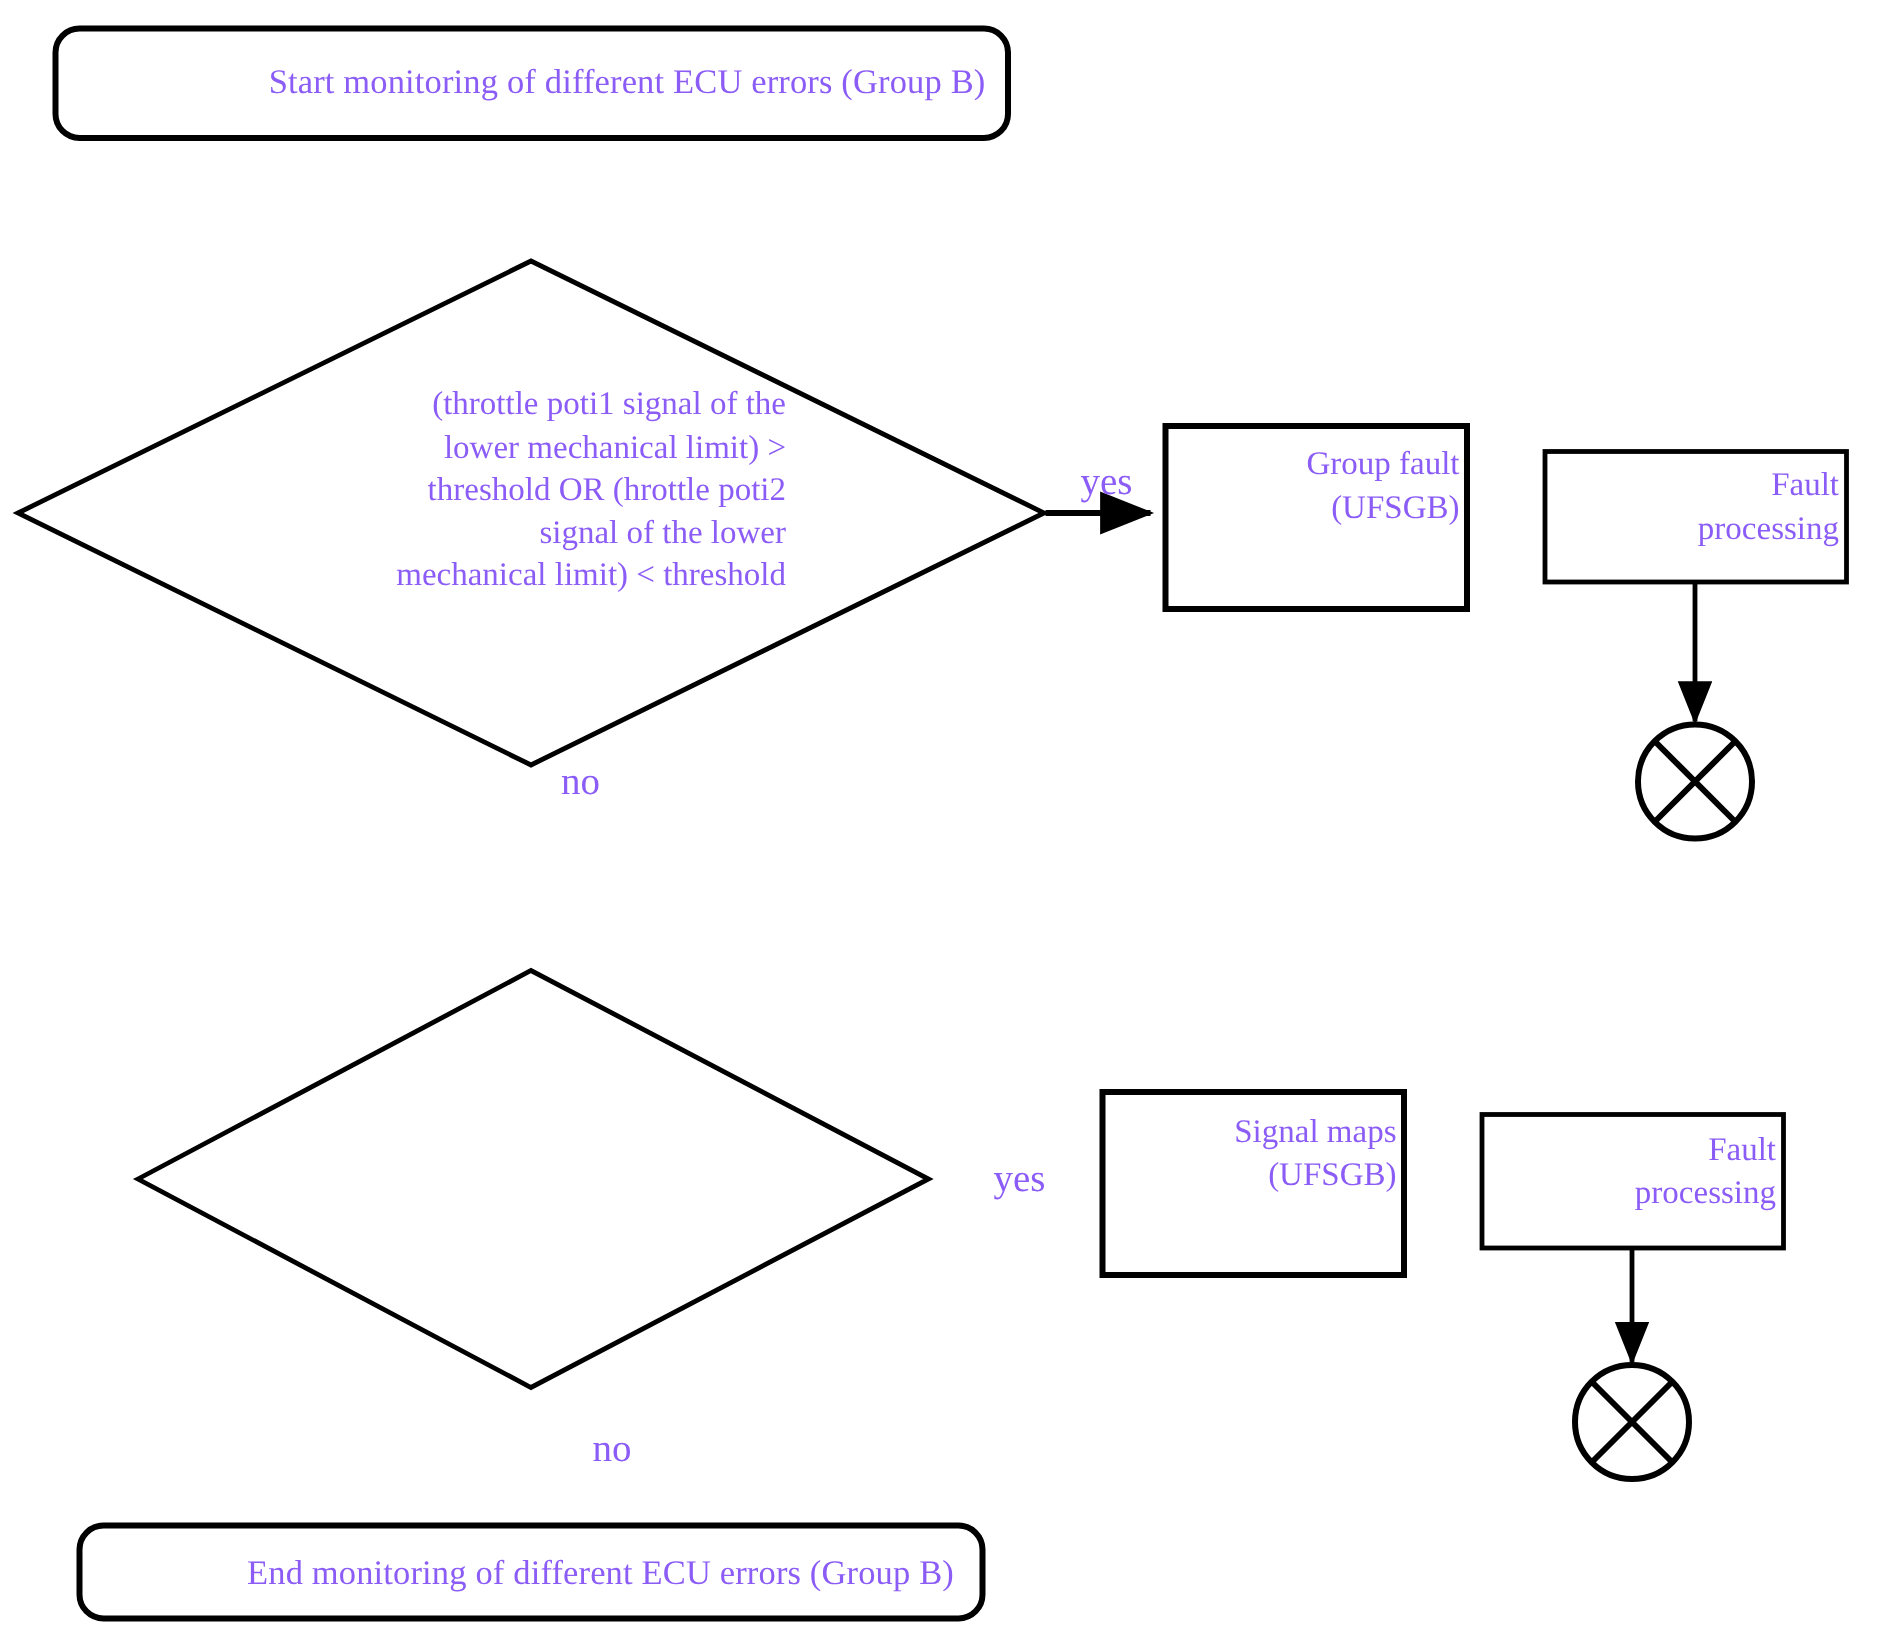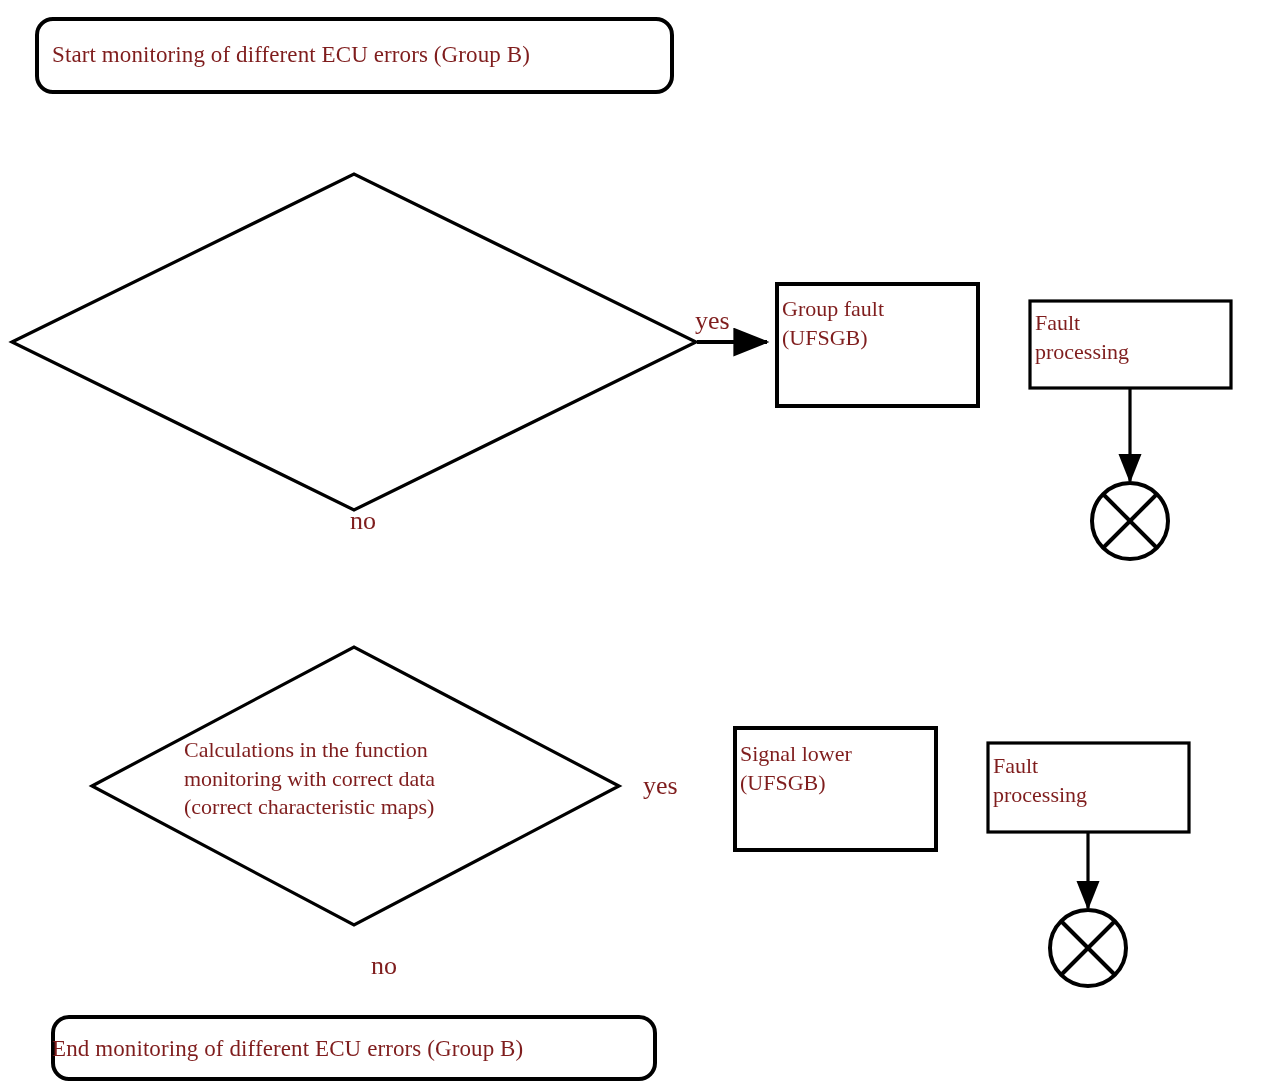--- a/index.html
+++ b/index.html
@@ -18,23 +18,23 @@
   }
   .svg-layer {
     position: absolute;
     top: 0;
     left: 0;
     width: 1264px;
     height: 1092px;
   }
   .txt {
     position: absolute;
-    text-align: left;
+    text-align: right;
     line-height: 1.30;
-    color: #7f1d1d;
+    color: #8b5cf6;
     white-space: pre-line;
     font-family: "Liberation Serif", "DejaVu Serif", serif;
   }
   .terminal-label {
     font-size: 23px;
     letter-spacing: 0.1px;
   }
   .decision-label {
     font-size: 22px;
   }
@@ -83,40 +83,42 @@
 
     <circle cx="1088" cy="948" r="38" fill="#ffffff" stroke="#000000" stroke-width="4"></circle>
     <line x1="1061" y1="921" x2="1115" y2="975" stroke="#000000" stroke-width="4"></line>
     <line x1="1115" y1="921" x2="1061" y2="975" stroke="#000000" stroke-width="4"></line>
 
     <rect x="53" y="1017" width="602" height="62" rx="16" ry="16" fill="#ffffff" stroke="#000000" stroke-width="4"></rect>
   </svg>
 
   <div class="txt terminal-label" style="left:52px; top:40px; width:605px;">Start monitoring of different ECU errors (Group B)</div>
 
+  <div class="txt decision-label" style="left:184px; top:255px; width:340px;">(throttle poti1 signal of the
+lower mechanical limit) &gt;
+threshold OR (hrottle poti2
+signal of the lower
+mechanical limit) &lt; threshold</div>
 
   <div class="txt edge-label" style="left:695px; top:304px; width:60px;">yes</div>
 
   <div class="txt edge-label" style="left:350px; top:504px; width:50px;">no</div>
 
   <div class="txt box-label" style="left:782px; top:295px; width:191px;">Group fault
 (UFSGB)</div>
 
   <div class="txt box-label" style="left:1035px; top:309px; width:191px;">Fault
 processing</div>
 
-  <div class="txt decision-label" style="left:184px; top:736px; width:340px;">Calculations in the function
-monitoring with correct data
-(correct characteristic maps)</div>
 
   <div class="txt edge-label" style="left:643px; top:769px; width:54px;">yes</div>
 
   <div class="txt edge-label" style="left:371px; top:949px; width:50px;">no</div>
 
-  <div class="txt box-label" style="left:740px; top:740px; width:191px;">Signal lower
+  <div class="txt box-label" style="left:740px; top:740px; width:191px;">Signal maps
 (UFSGB)</div>
 
   <div class="txt box-label" style="left:993px; top:752px; width:191px;">Fault
 processing</div>
 
-  <div class="txt terminal-label" style="left:52px; top:1034px; width:572px;">End monitoring of different ECU errors (Group B)</div>
+  <div class="txt terminal-label" style="left:64px; top:1034px; width:572px;">End monitoring of different ECU errors (Group B)</div>
 
 </div>
 
 </body></html>

